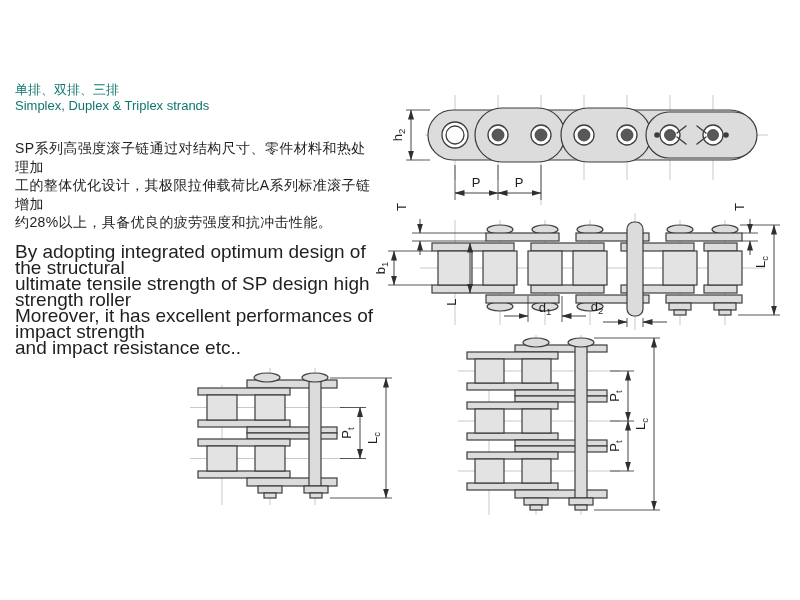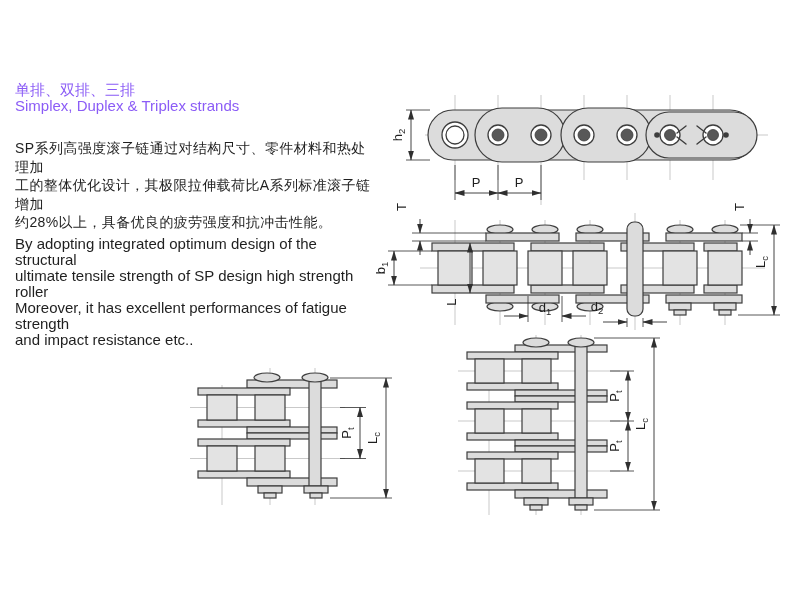--- a/index.html
+++ b/index.html
@@ -3,23 +3,23 @@
 <meta charset="utf-8">
 <style>
   :root{
     --plate:#dcdcdc; --roller:#e3e3e3; --outline:#3d3d3d; --centerline:#c9c9c9;
     --dimension:#2f2f2f; --pin:#585858; --text:#1f1f1f; --bg:#ffffff;
   }
   html,body{margin:0;padding:0}
   body{width:800px;height:600px;background:var(--bg);font-family:"Liberation Sans",sans-serif;color:var(--text);position:relative;overflow:hidden}
   .canvas{position:absolute;left:0;top:0;width:800px;height:600px;background:var(--bg)}
   .text-block{position:absolute;left:15px;top:82px;width:362px}
-  .title{font-size:15px;line-height:15.5px;color:#8b5cf6}
+  .title{font-size:13px;line-height:15.5px;color:#0f766e}
   .para.zh{margin-top:26px;font-size:14px;line-height:18.5px;letter-spacing:.4px}
-  .para.en{margin-top:4px;font-size:15px;line-height:16px}
+  .para.en{margin-top:12px;font-size:19px;line-height:16px}
   svg.drawings{position:absolute;left:0;top:0}
   .plate{fill:var(--plate);stroke:var(--outline);stroke-width:1.2}
   .roller{fill:var(--roller);stroke:var(--outline);stroke-width:1.2}
   .whitec{fill:#fff;stroke:var(--outline);stroke-width:1.3}
   .pincore{fill:var(--pin);stroke:var(--outline);stroke-width:.8}
   .cotter{stroke:var(--outline);stroke-width:1.4;fill:none;stroke-linecap:round}
   .cdot{fill:var(--outline)}
   .cl{stroke:var(--centerline);stroke-width:1;fill:none}
   .dim{stroke:var(--dimension);stroke-width:.9;fill:none}
   .ext{stroke:var(--dimension);stroke-width:.8;fill:none}
@@ -36,21 +36,21 @@
     <div class="title">单排、双排、三排</div>
     <div class="title">Simplex, Duplex &amp; Triplex strands</div>
     <div class="para zh">
       <div>SP系列高强度滚子链通过对结构尺寸、零件材料和热处理加</div>
       <div>工的整体优化设计，其极限拉伸载荷比A系列标准滚子链增加</div>
       <div>约28%以上，具备优良的疲劳强度和抗冲击性能。</div>
     </div>
     <div class="para en">
       <div>By adopting integrated optimum design of the structural</div>
       <div>ultimate tensile strength of SP design high strength roller</div>
-      <div>Moreover, it has excellent performances of fatigue strength</div>
+      <div>Moreover, it has excellent performances of impact strength</div>
       <div>and impact resistance etc..</div>
     </div>
   </div>
 
   <svg class="drawings" width="800" height="600" viewBox="0 0 800 600">
     <defs>
       <marker id="arr" viewBox="0 0 10 8" markerWidth="10" markerHeight="8" refX="9.5" refY="4" orient="auto-start-reverse" markerUnits="userSpaceOnUse">
         <path class="arrowhead" d="M0,1 L10,4 L0,7 Z"></path>
       </marker>
     </defs>

